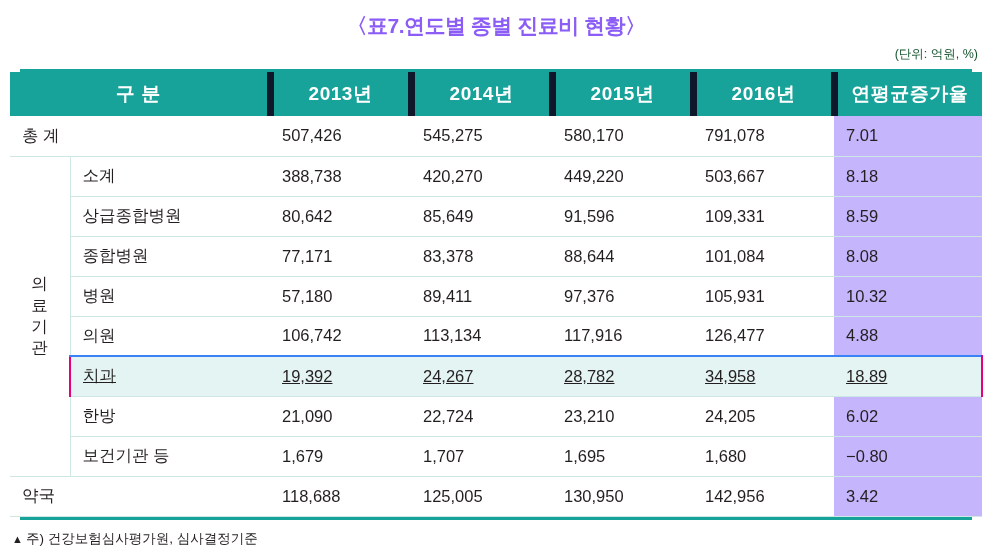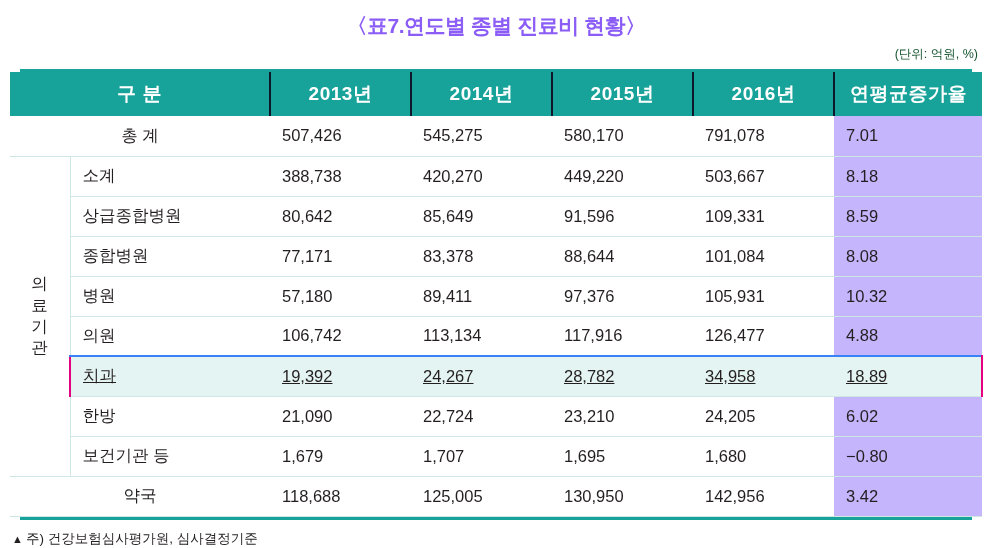--- a/index.html
+++ b/index.html
@@ -54,40 +54,39 @@
     background: #18a39a;
     color: #ffffff;
     font-size: 19px;
     font-weight: bold;
     height: 42px;
     text-align: center;
     border: none;
     letter-spacing: 0.5px;
   }
   table.data thead th.sep {
-    border-right: 2px solid #0f172a;
+    border-right: 7px solid #0f172a;
   }
   table.data tbody td {
     height: 40px;
     border-bottom: 1px solid #cfe7e4;
     padding: 0 12px;
     font-size: 16.5px;
     box-sizing: border-box;
     vertical-align: middle;
     background: #ffffff;
   }
   td.num {
     background: #eeeeee;
     text-align: left;
   }
   td.num.plain {
     background: #c4b5fd;
   }
   td.total-label, td.center-label {
-    text-align: center;
     background: #ffffff;
   }
   td.sub-label {
     text-align: left;
     background: #ffffff;
     padding-left: 14px;
   }
   td.rowhead {
     text-align: center;
     background: #ffffff;

